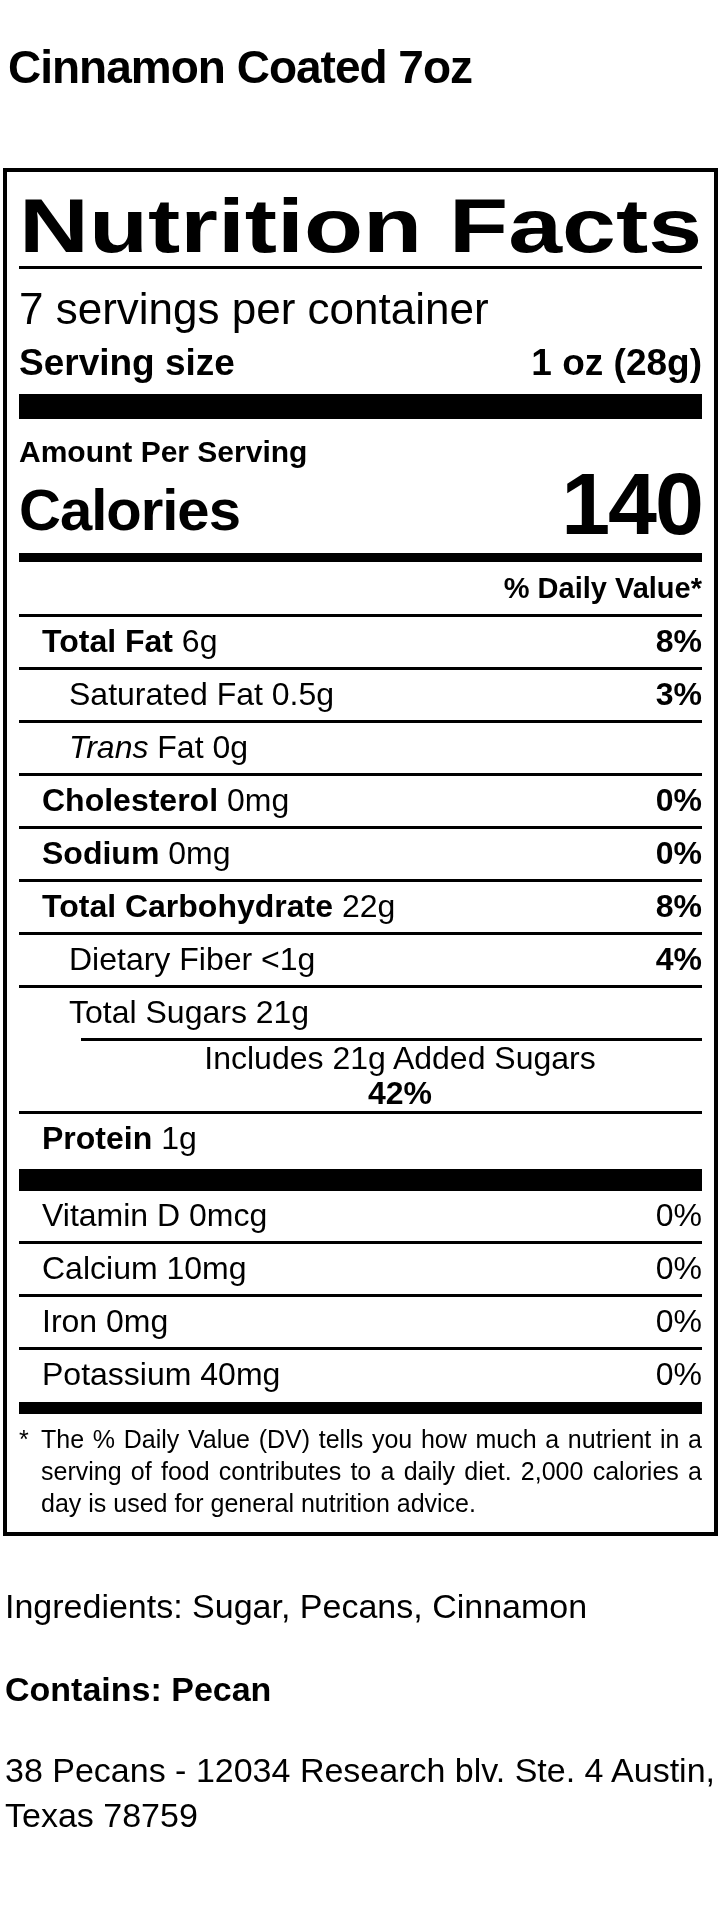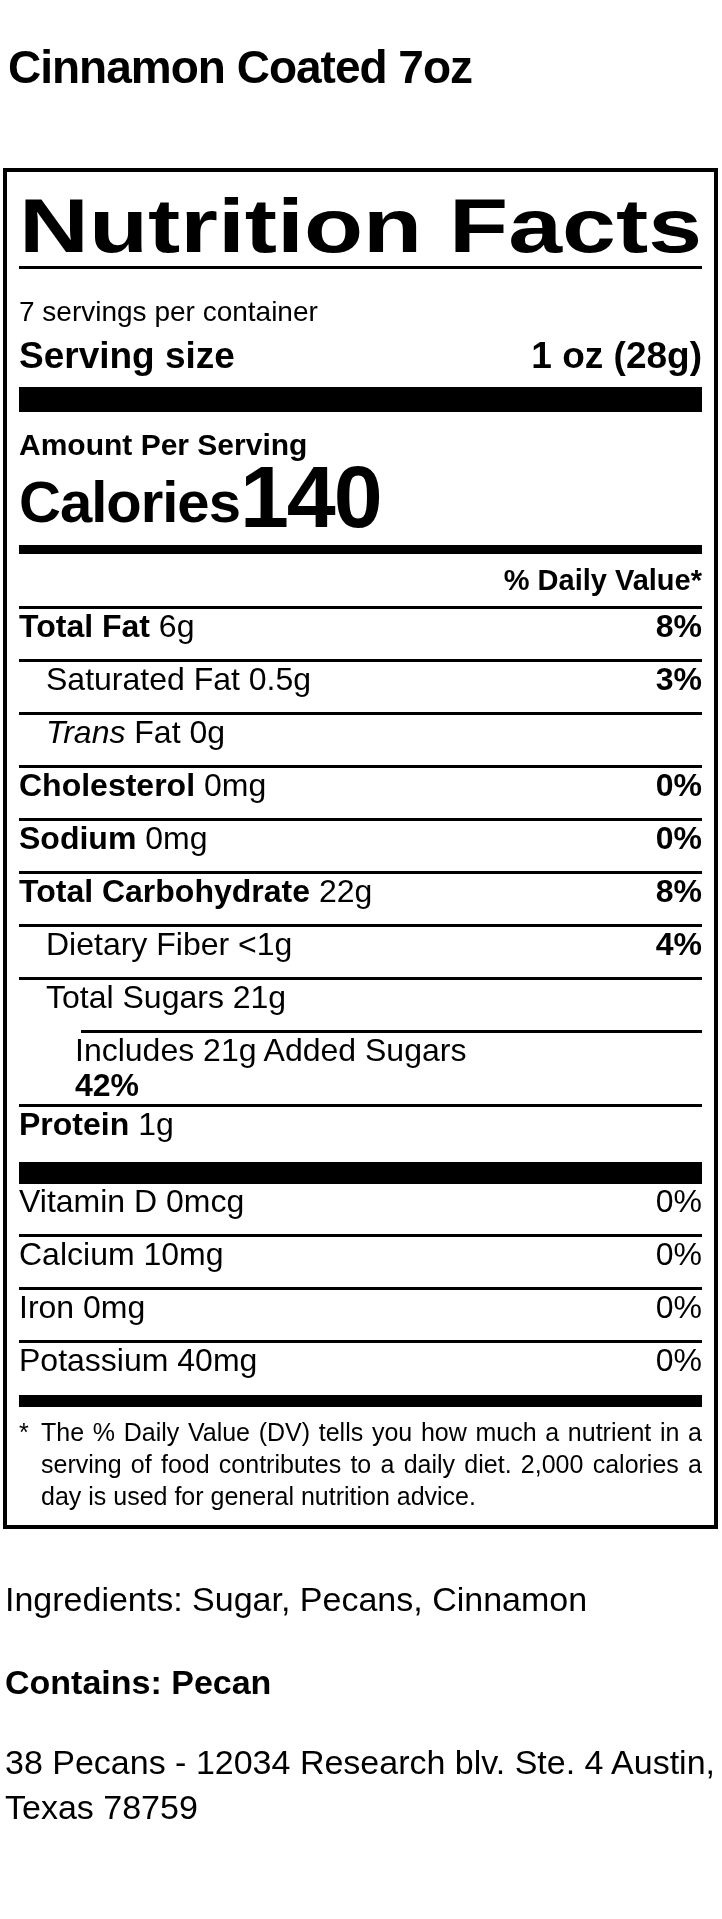--- a/index.html
+++ b/index.html
@@ -32,47 +32,47 @@
   .nf-title-text {
     font-family: "Liberation Sans", sans-serif;
     font-weight: bold;
     font-size: 76px;
     fill: #000;
   }
 
   .rule { height: 3px; background: #000; }
   .rule.partial { margin-left: 62px; }
 
-  .servings { font-size: 28px; margin-top: 26px; line-height: 1.2; }
+  .servings { font-size: 44px; margin-top: 14px; line-height: 1.2; }
   .serving-row {
     display: flex; justify-content: space-between;
     font-weight: bold; font-size: 37px;
     margin: 6px 0 10px 0; line-height: 1.15;
   }
 
   .bar { background: #000; width: 100%; }
   .bar-25 { height: 25px; }
   .bar-9  { height: 9px; }
   .bar-22 { height: 22px; margin-top: 5px; }
   .bar-12 { height: 12px; margin-top: 2px; }
 
   .aps { font-weight: bold; font-size: 30px; margin-top: 16px; line-height: 1.1; }
 
   .cal-row {
-    display: flex; justify-content: flex-start; align-items: flex-end;
+    display: flex; justify-content: space-between; align-items: flex-end;
     margin: 0 0 12px 0;
   }
   .cal-label { font-size: 58px; font-weight: bold; letter-spacing: -1px; line-height: 1.05; }
   .cal-value { font-size: 88px; font-weight: bold; line-height: 0.82; letter-spacing: -2px; }
 
   .dv-header { text-align: right; font-weight: bold; font-size: 29px; padding: 10px 0 9px 0; }
 
   .nf-row {
-    display: flex; justify-content: space-between; 
-    min-height: 50px; font-size: 32px; line-height: 1.1;
+    display: flex; justify-content: space-between; align-items: center;
+    min-height: 50px; font-size: 32px; line-height: 1.1; margin-left: 23px;
   }
   .nf-row .nf-left i { font-style: italic; }
   .nf-row.indent1 { padding-left: 27px; }
   .nf-row.indent2 { padding-left: 56px; flex-direction: column; }
   .nf-dv { font-weight: normal; }
   .nf-dv.b { font-weight: bold; }
 
   .footnote { display: flex; font-size: 25px; line-height: 32px; padding: 9px 0 13px 0; }
   .fn-star { width: 22px; flex: none; }
   .fn-text { flex: 1; text-align: justify; }

